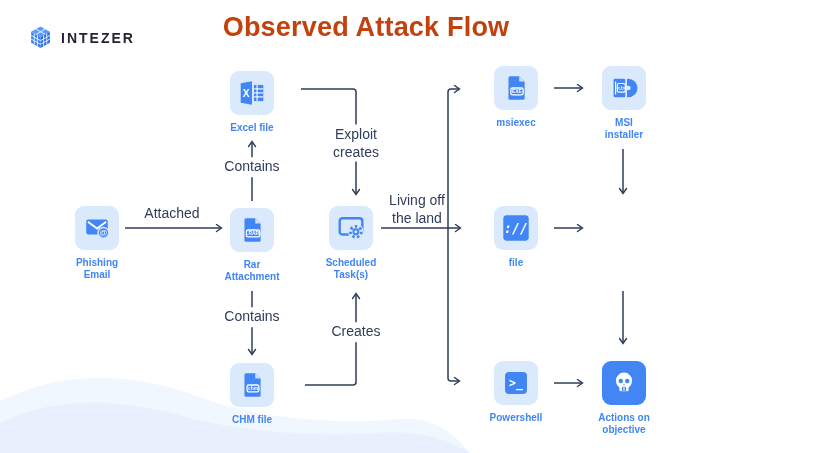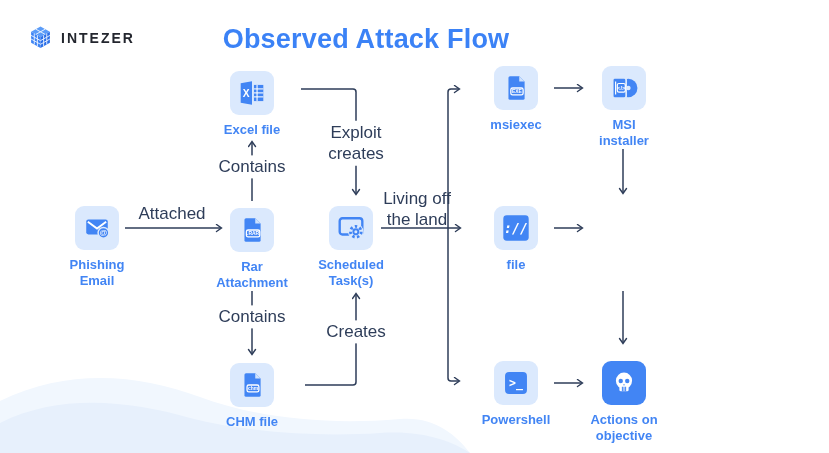--- a/index.html
+++ b/index.html
@@ -8,37 +8,37 @@
 
   
   .blob-right{position:absolute;left:768px;top:-85px;width:238px;height:380px;
     border-radius:50%;transform:rotate(-16deg);
     background:linear-gradient(150deg,#59a0f9 0%,#2e7bf3 55%,#1f6fee 100%);z-index:0;}
   .wave-svg{position:absolute;left:0;bottom:0;z-index:0;}
 
   
   .brand{position:absolute;left:28px;top:24px;display:flex;align-items:center;gap:8px;z-index:3;}
   .brand-name{font-size:14px;font-weight:bold;letter-spacing:2px;color:#23262e;}
-  .page-title{position:absolute;left:0;right:0;top:24px;text-align:center;
-    font-size:27px;font-weight:bold;color:#3b82f6;z-index:2;letter-spacing:0.2px;}
+  .page-title{position:absolute;left:0;right:0;top:12px;text-align:center;
+    font-size:27px;font-weight:bold;color:#c2410c;z-index:2;letter-spacing:0.2px;}
 
   
   .connectors{position:absolute;left:0;top:0;z-index:1;pointer-events:none;}
 
   
   .node{position:absolute;width:110px;display:flex;flex-direction:column;align-items:center;z-index:2;}
   .tile{width:44px;height:44px;border-radius:9px;background:#dbe9fd;
     display:flex;align-items:center;justify-content:center;}
   .tile.solid{background:#4285f4;}
-  .nlabel{margin-top:7px;font-size:13px;font-weight:bold;color:#4285f4;
+  .nlabel{margin-top:7px;font-size:10px;font-weight:bold;color:#4285f4;
     text-align:center;white-space:pre-line;line-height:1.22;}
 
   
   .edge-label{position:absolute;transform:translate(-50%,-50%);z-index:2;
-    font-size:17px;color:#2e3d59;text-align:center;white-space:pre-line;line-height:1.25;}
+    font-size:14px;color:#2e3d59;text-align:center;white-space:pre-line;line-height:1.25;}
   .edge-label.bg{background:#fff;padding:1px 4px;}
 </style>
 </head>
 <body>
 
 <div class="canvas">
 
   <div class="blob-right"></div>
   <svg class="wave-svg" width="470" height="92" viewBox="0 0 470 92">
     <path d="M0,40 C70,6 140,14 200,36 C260,58 330,64 400,58 C432,55 455,72 470,92 L0,92 Z" fill="#f1f7fe"></path>

